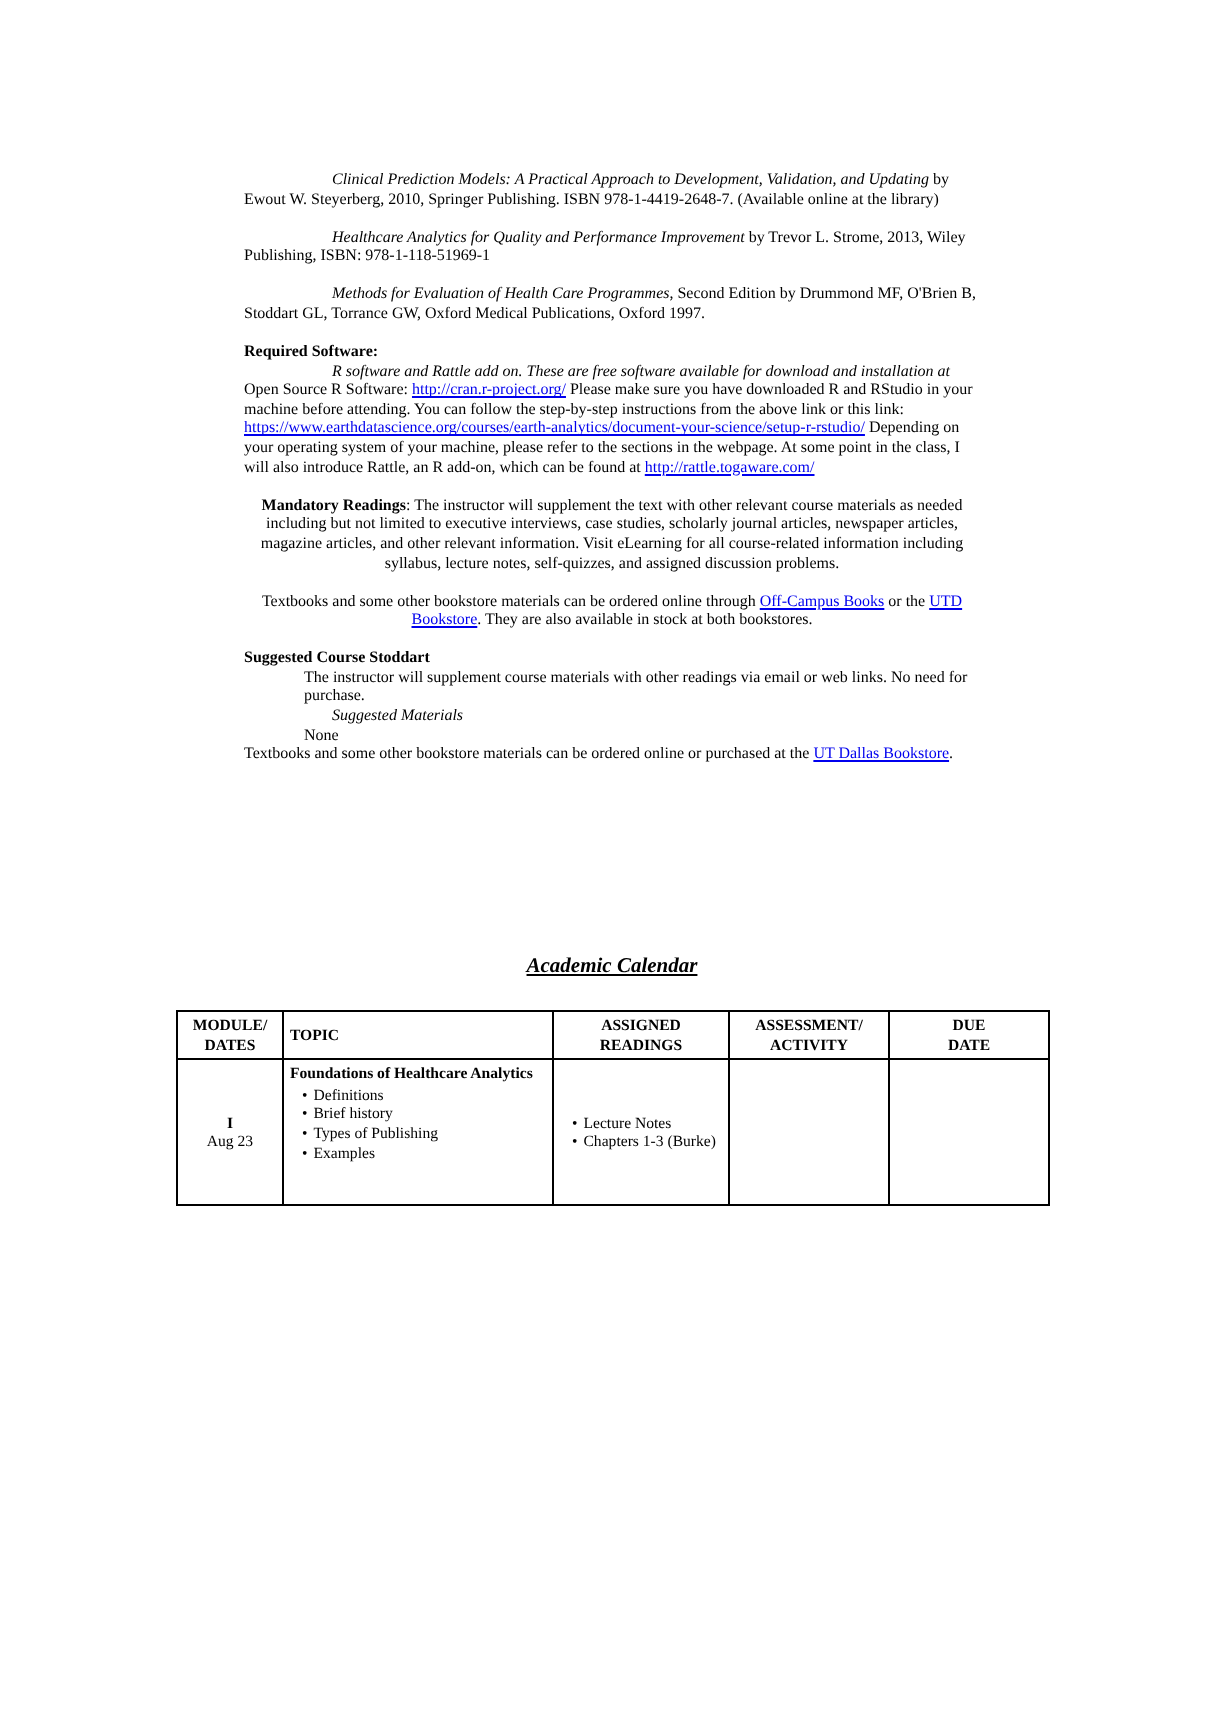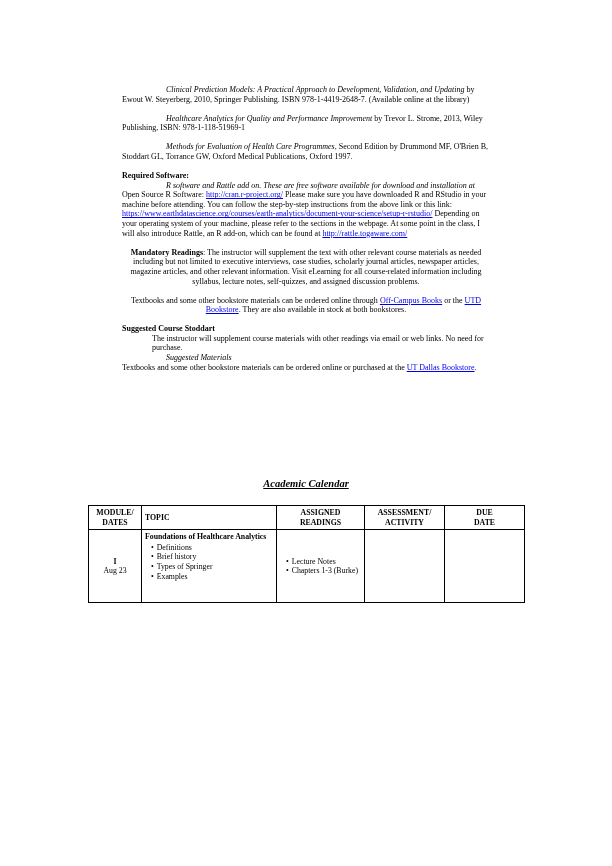--- a/index.html
+++ b/index.html
@@ -94,20 +94,21 @@
     </p>
 
     <p class="para gap-lg"><span class="bold">Mandatory Readings</span><span>: The instructor will supplement the text with other relevant course materials as needed including but not limited to executive interviews, case studies, scholarly journal articles, newspaper articles, magazine articles, and other relevant information.  Visit eLearning for all course-related information including syllabus, lecture notes, self-quizzes, and assigned discussion problems.</span></p>
 
     <p class="para gap-lg"><span>Textbooks and some other bookstore materials can be ordered online through </span><a class="link">Off-Campus Books</a><span> or the </span><a class="link">UTD Bookstore</a><span>. They are also available in stock at both bookstores.</span></p>
 
     <div class="para">
       <span class="bold block">Suggested Course Stoddart</span>
       <div class="indent">The instructor will supplement course materials with other readings via email or web links. No need for purchase.</div>
       <span class="it block">Suggested Materials</span>
+      <div class="indent">None</div>
       <div><span>Textbooks and some other bookstore materials can be ordered online or purchased at the </span><a class="link">UT Dallas Bookstore</a><span>.</span></div>
     </div>
 
   </div>
 
   <div class="calendar">
     <h2 class="calendar-heading">Academic Calendar</h2>
 
     <table class="cal">
       <colgroup>
@@ -152,21 +153,21 @@
               <div class="bullet">
                   <span class="marker">•</span>
                   <span class="btext">Definitions</span>
                 </div>
               <div class="bullet">
                   <span class="marker">•</span>
                   <span class="btext">Brief history</span>
                 </div>
               <div class="bullet">
                   <span class="marker">•</span>
-                  <span class="btext">Types of Springer</span>
+                  <span class="btext">Types of Publishing</span>
                 </div>
               <div class="bullet">
                   <span class="marker">•</span>
                   <span class="btext">Examples</span>
                 </div>
             </div>
           </td>
           <td class="readings-cell">
             <div class="bullets">
               <div class="bullet">

